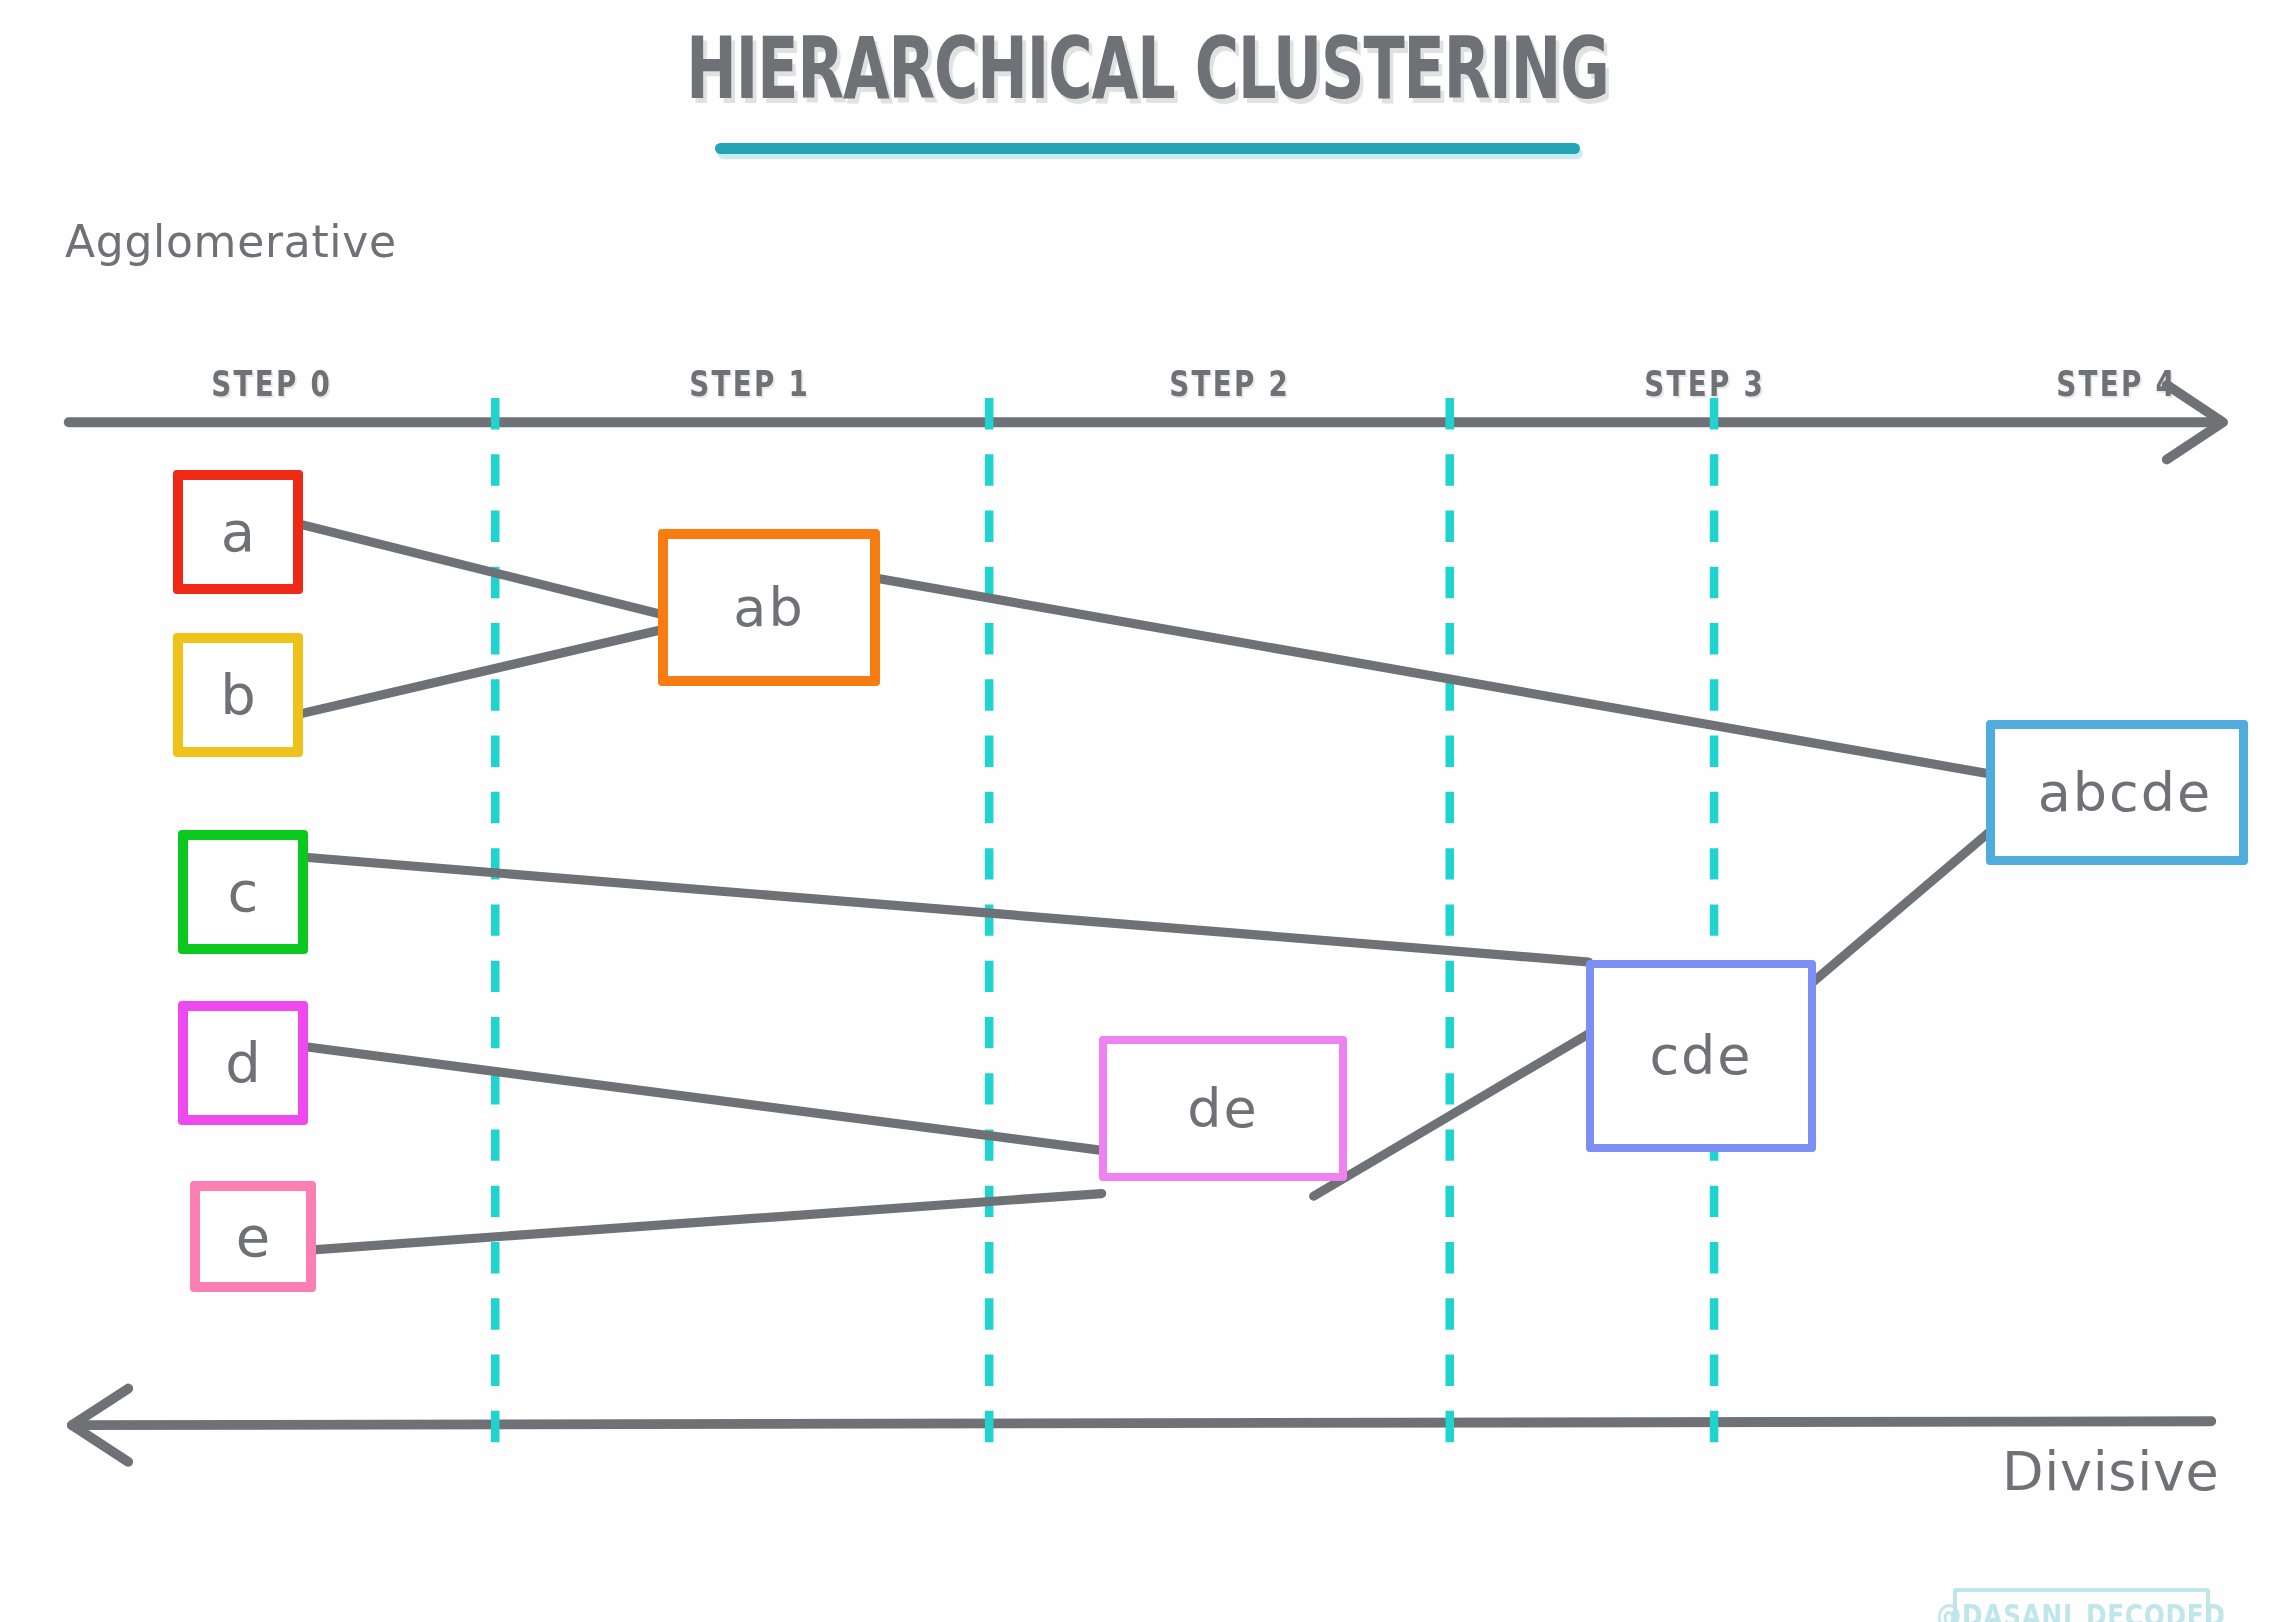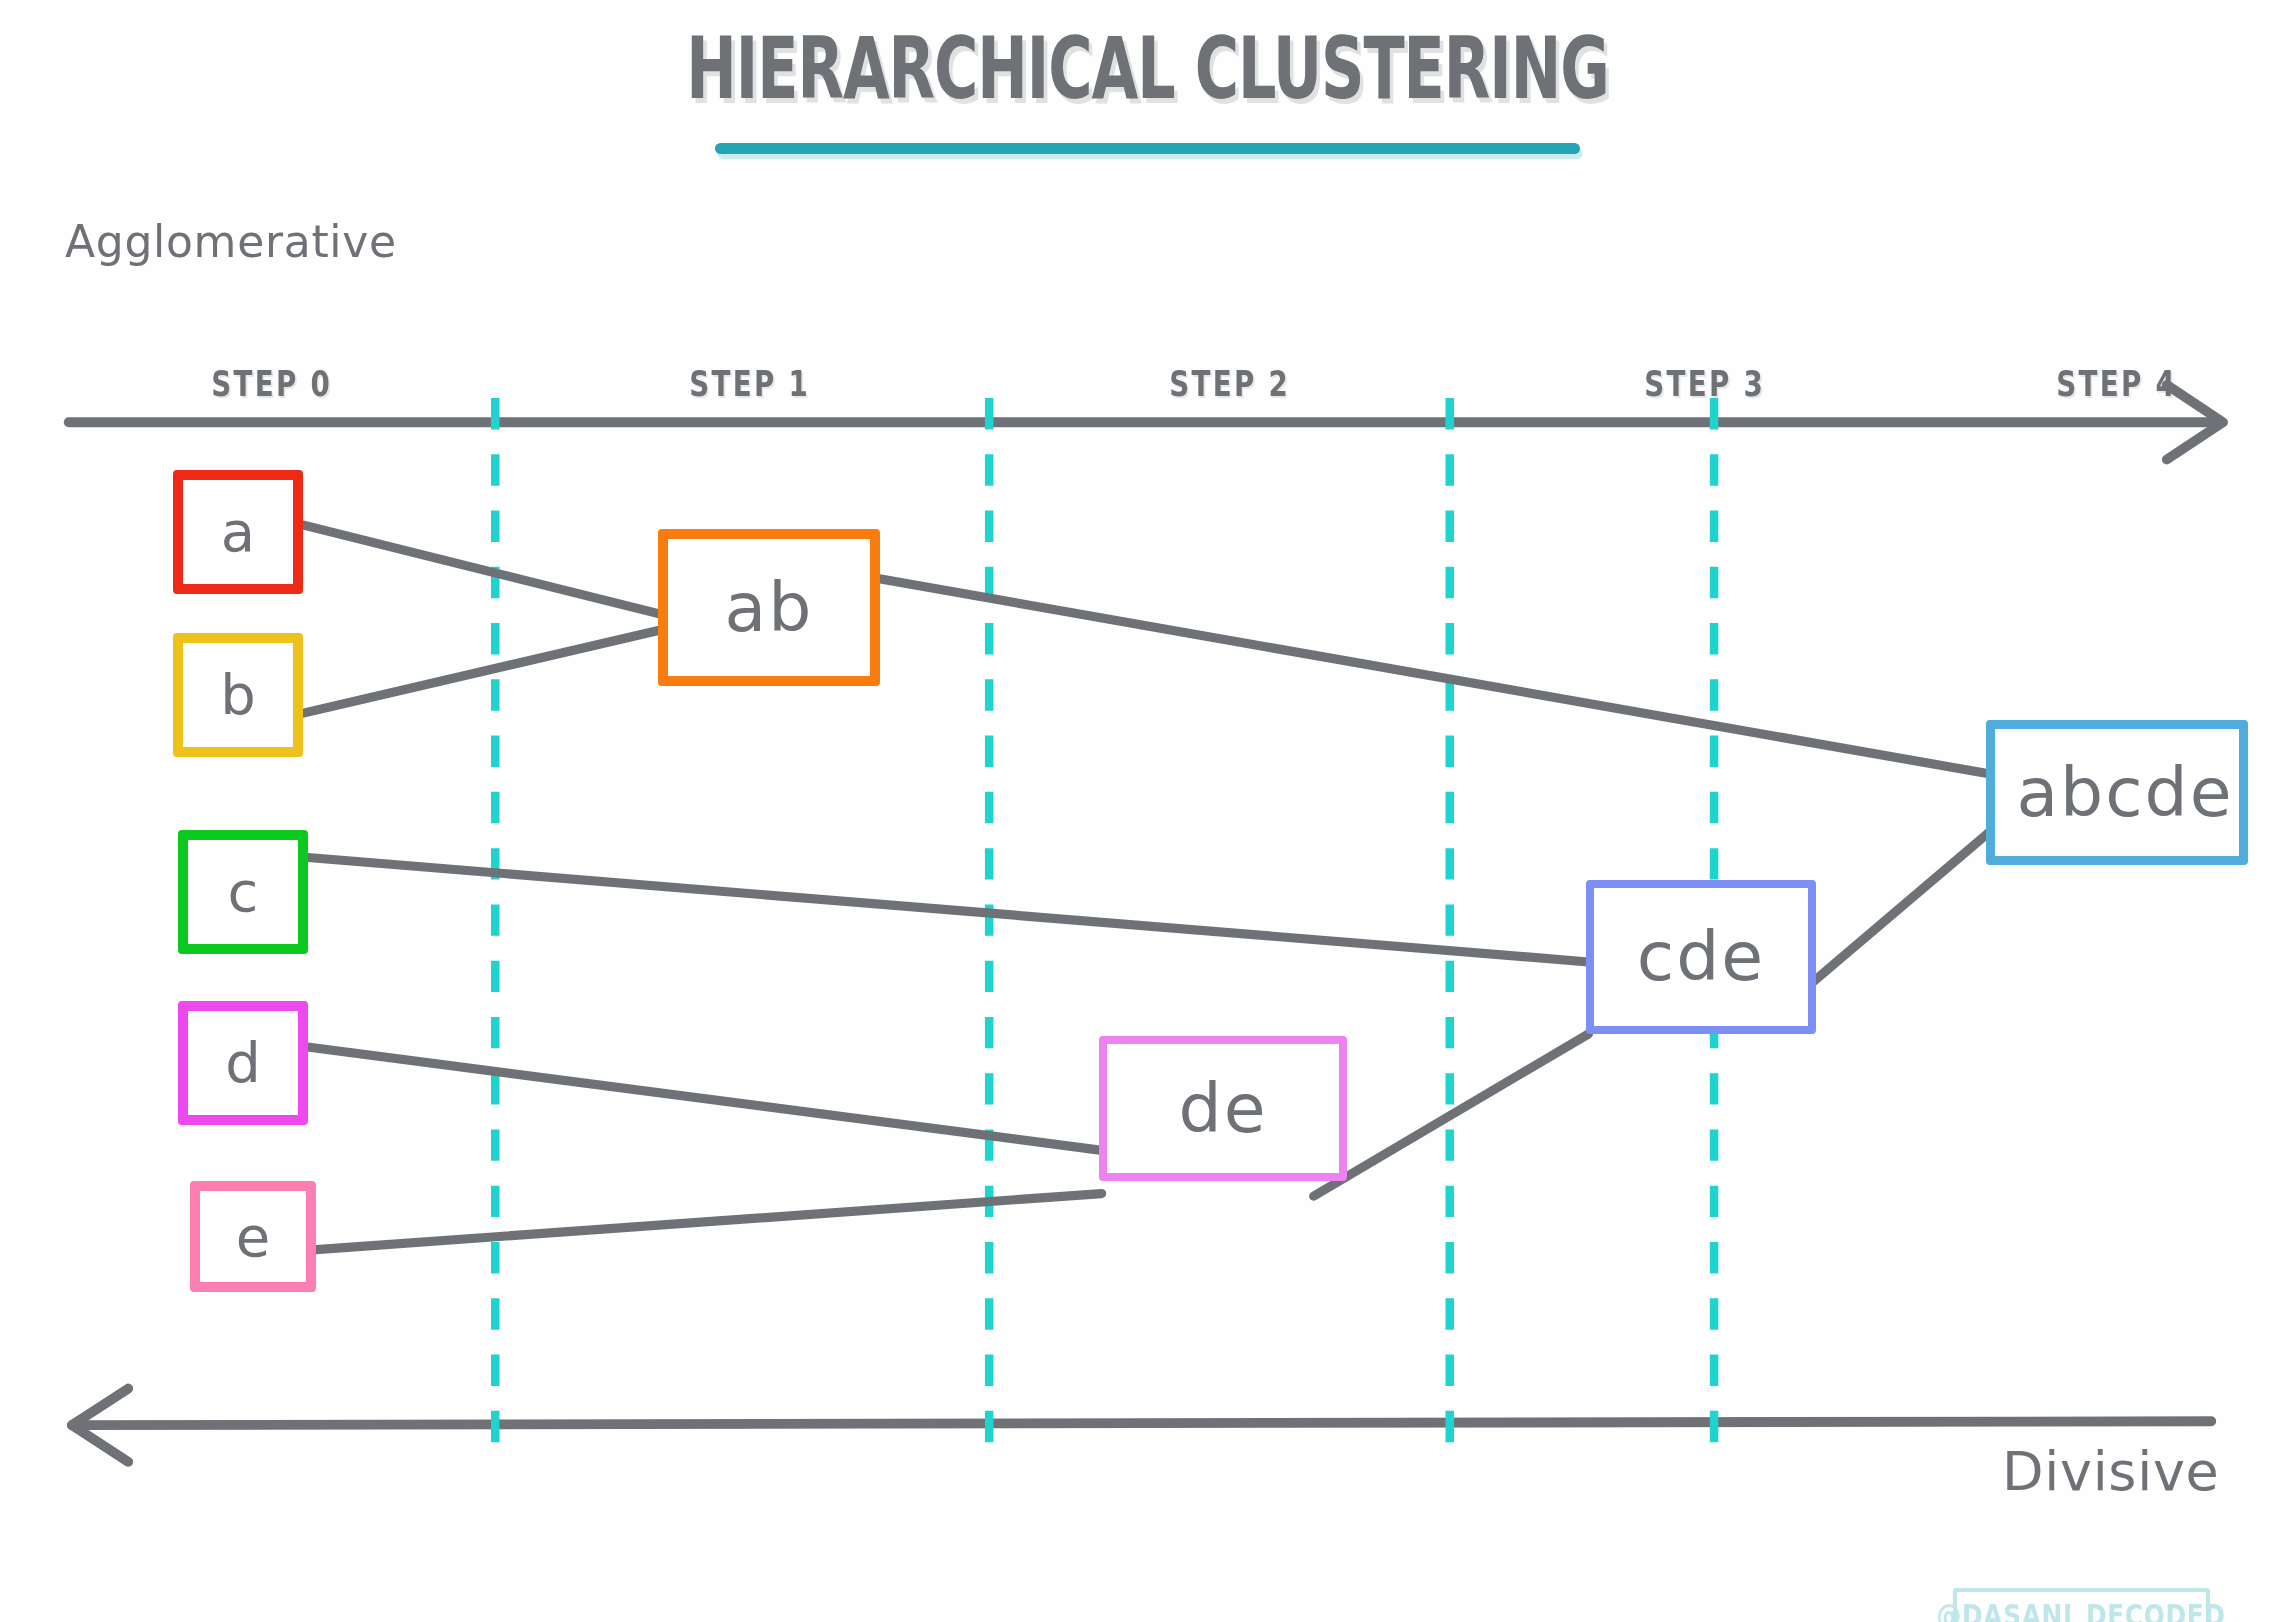--- a/index.html
+++ b/index.html
@@ -94,21 +94,21 @@
     border-radius: 3.9px;
   }
   .node-label {
     font-family: "DejaVu Sans", sans-serif;
     color: #6e7175;
     font-weight: 400;
     line-height: 1;
     white-space: nowrap;
   }
   .leaf .node-label { font-size: 56px; }
-  .cluster .node-label { font-size: 68px; letter-spacing: 2px; }
+  .cluster .node-label { font-size: 54px; letter-spacing: 2px; }
 
   
   .watermark {
     position: absolute;
     left: 1953px;
     top: 1543px;
     width: 257px;
     height: 54px;
     box-sizing: border-box;
     border: 4.6px solid #bfe6e8;
@@ -191,21 +191,21 @@
   </div>
   <div class="node leaf" id="node-e" style="left: 190px; top: 1181px; width: 126px; height: 111px; border-width: 10.5px; border-color: rgb(252, 127, 180);">
     <span class="node-label">e</span>
   </div>
   <div class="node cluster" id="node-ab" style="left: 658px; top: 529px; width: 222px; height: 157px; border-width: 10.5px; border-color: rgb(249, 124, 16);">
     <span class="node-label">ab</span>
   </div>
   <div class="node cluster" id="node-de" style="left: 1099px; top: 1036px; width: 248px; height: 145px; border-width: 8.5px; border-color: rgb(238, 130, 240);">
     <span class="node-label">de</span>
   </div>
-  <div class="node cluster" id="node-cde" style="left: 1586px; top: 880px; width: 230px; height: 154px; border-width: 8.5px; border-color: rgb(123, 143, 245);">
+  <div class="node cluster" id="node-cde" style="left: 1586px; top: 960px; width: 230px; height: 192px; border-width: 8.5px; border-color: rgb(123, 143, 245);">
     <span class="node-label">cde</span>
   </div>
   <div class="node cluster" id="node-abcde" style="left: 1986px; top: 720px; width: 262px; height: 145px; border-width: 9.2px; border-color: rgb(80, 172, 220); padding-left: 16px;">
     <span class="node-label">abcde</span>
   </div>
 
   <div class="watermark">
     <span>@DASANI_DECODED</span>
   </div>
 

